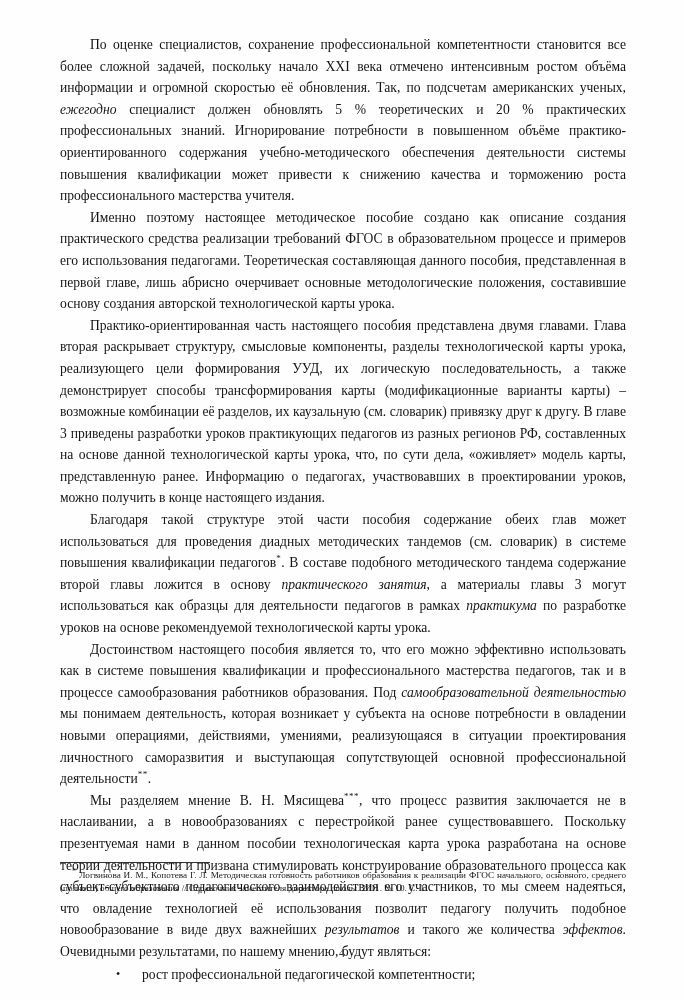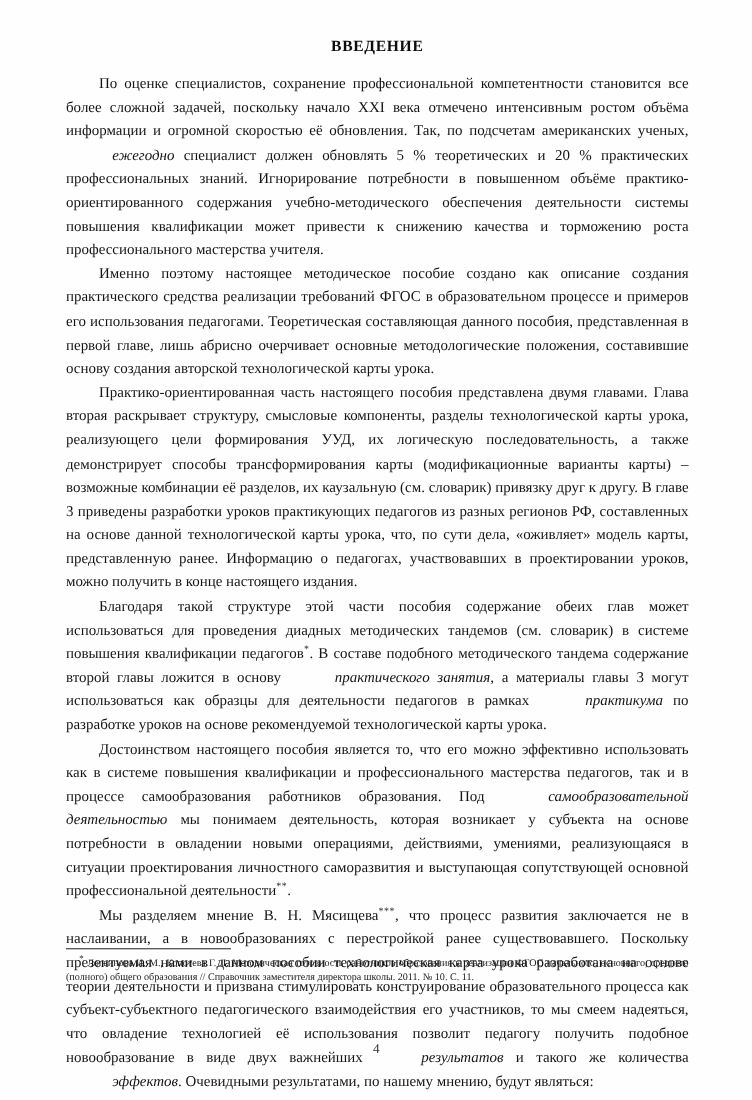--- a/index.html
+++ b/index.html
@@ -39,21 +39,21 @@
   p.para {
     margin: 0;
     font-size: 13.6px;
     line-height: 21.6px;
     text-align: justify;
     text-indent: 30px;
     color: #141414;
     -webkit-hyphens: none;
     hyphens: none;
   }
-  .it { font-style: italic; margin-left: 42px; }
+  .it { font-style: italic; }
   sup.fn {
     font-size: 9px;
     vertical-align: super;
     line-height: 0;
     letter-spacing: 0.5px;
   }
   ul.bullets {
     margin: 0;
     padding: 0 0 0 0;
     list-style: none;
@@ -109,21 +109,20 @@
     color: #333;
   }
 </style>
 </head>
 <body>
 
 <div class="page">
 
   <div class="content">
 
-    <h1 class="doc-title">ВВЕДЕНИЕ</h1>
 
     <p class="para" id="p1"><span>По оценке специалистов, сохранение профессиональной компетентности становится все более сложной задачей, поскольку начало XXI века отмечено интенсивным ростом объёма информации и огромной скоростью её обновления. Так, по подсчетам американских ученых, </span><span class="it">ежегодно</span><span> специалист должен обновлять 5 % теоретических и 20 % практических профессиональных знаний. Игнорирование потребности в повышенном объёме практико-ориентированного содержания учебно-методического обеспечения деятельности системы повышения квалификации может привести к снижению качества и торможению роста профессионального мастерства учителя.</span></p>
     <p class="para" id="p2"><span>Именно поэтому настоящее методическое пособие создано как описание создания практического средства реализации требований ФГОС в образовательном процессе и примеров его использования педагогами. Теоретическая составляющая данного пособия, представленная в первой главе, лишь абрисно очерчивает основные методологические положения, составившие основу создания авторской технологической карты урока.</span></p>
     <p class="para" id="p3"><span>Практико-ориентированная часть настоящего пособия представлена двумя главами. Глава вторая раскрывает структуру, смысловые компоненты, разделы технологической карты урока, реализующего цели формирования УУД, их логическую последовательность, а также демонстрирует способы трансформирования карты (модификационные варианты карты) – возможные комбинации её разделов, их каузальную (см. словарик) привязку друг к другу. В главе 3 приведены разработки уроков практикующих педагогов из разных регионов РФ, составленных на основе данной технологической карты урока, что, по сути дела, «оживляет» модель карты, представленную ранее. Информацию о педагогах, участвовавших в проектировании уроков, можно получить в конце настоящего издания.</span></p>
     <p class="para" id="p4"><span>Благодаря такой структуре этой части пособия содержание обеих глав может использоваться для проведения диадных методических тандемов (см. словарик) в системе повышения квалификации педагогов</span><sup class="fn">*</sup><span>. В составе подобного методического тандема содержание второй главы ложится в основу </span><span class="it">практического занятия</span><span>, а материалы главы 3 могут использоваться как образцы для деятельности педагогов в рамках </span><span class="it">практикума</span><span> по разработке уроков на основе рекомендуемой технологической карты урока.</span></p>
     <p class="para" id="p5"><span>Достоинством настоящего пособия является то, что его можно эффективно использовать как в системе повышения квалификации и профессионального мастерства педагогов, так и в процессе самообразования работников образования. Под </span><span class="it">самообразовательной деятельностью</span><span> мы понимаем деятельность, которая возникает у субъекта на основе потребности в овладении новыми операциями, действиями, умениями, реализующаяся в ситуации проектирования личностного саморазвития и выступающая сопутствующей основной профессиональной деятельности</span><sup class="fn">**</sup><span>.</span></p>
     <p class="para" id="p6"><span>Мы разделяем мнение В. Н. Мясищева</span><sup class="fn">***</sup><span>, что процесс развития заключается не в наслаивании, а в новообразованиях с перестройкой ранее существовавшего. Поскольку презентуемая нами в данном пособии технологическая карта урока разработана на основе теории деятельности и призвана стимулировать конструирование образовательного процесса как субъект-субъектного педагогического взаимодействия его участников, то мы смеем надеяться, что овладение технологией её использования позволит педагогу получить подобное новообразование в виде двух важнейших </span><span class="it">результатов</span><span> и такого же количества </span><span class="it">эффектов</span><span>. Очевидными результатами, по нашему мнению, будут являться:</span></p>
 
     <ul class="bullets" id="bullet-list">
         <li><span class="dot">•</span><span>рост профессиональной педагогической компетентности;</span></li>

